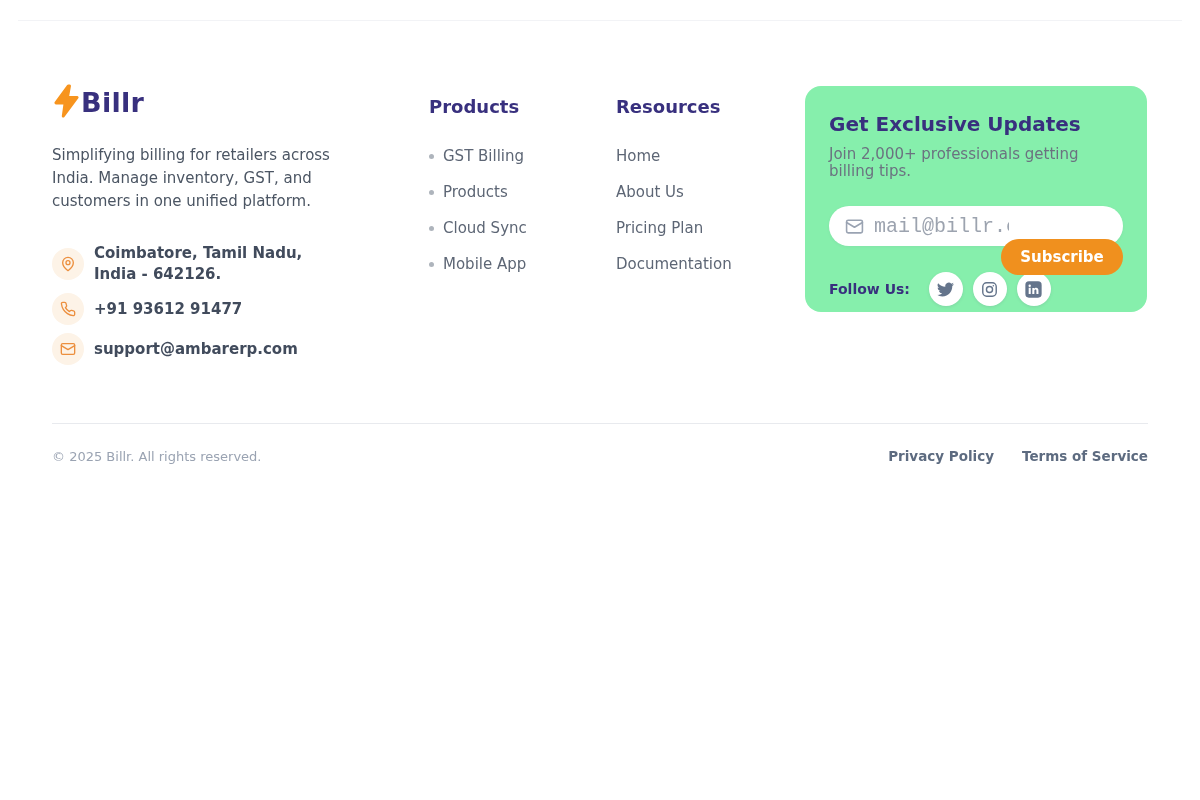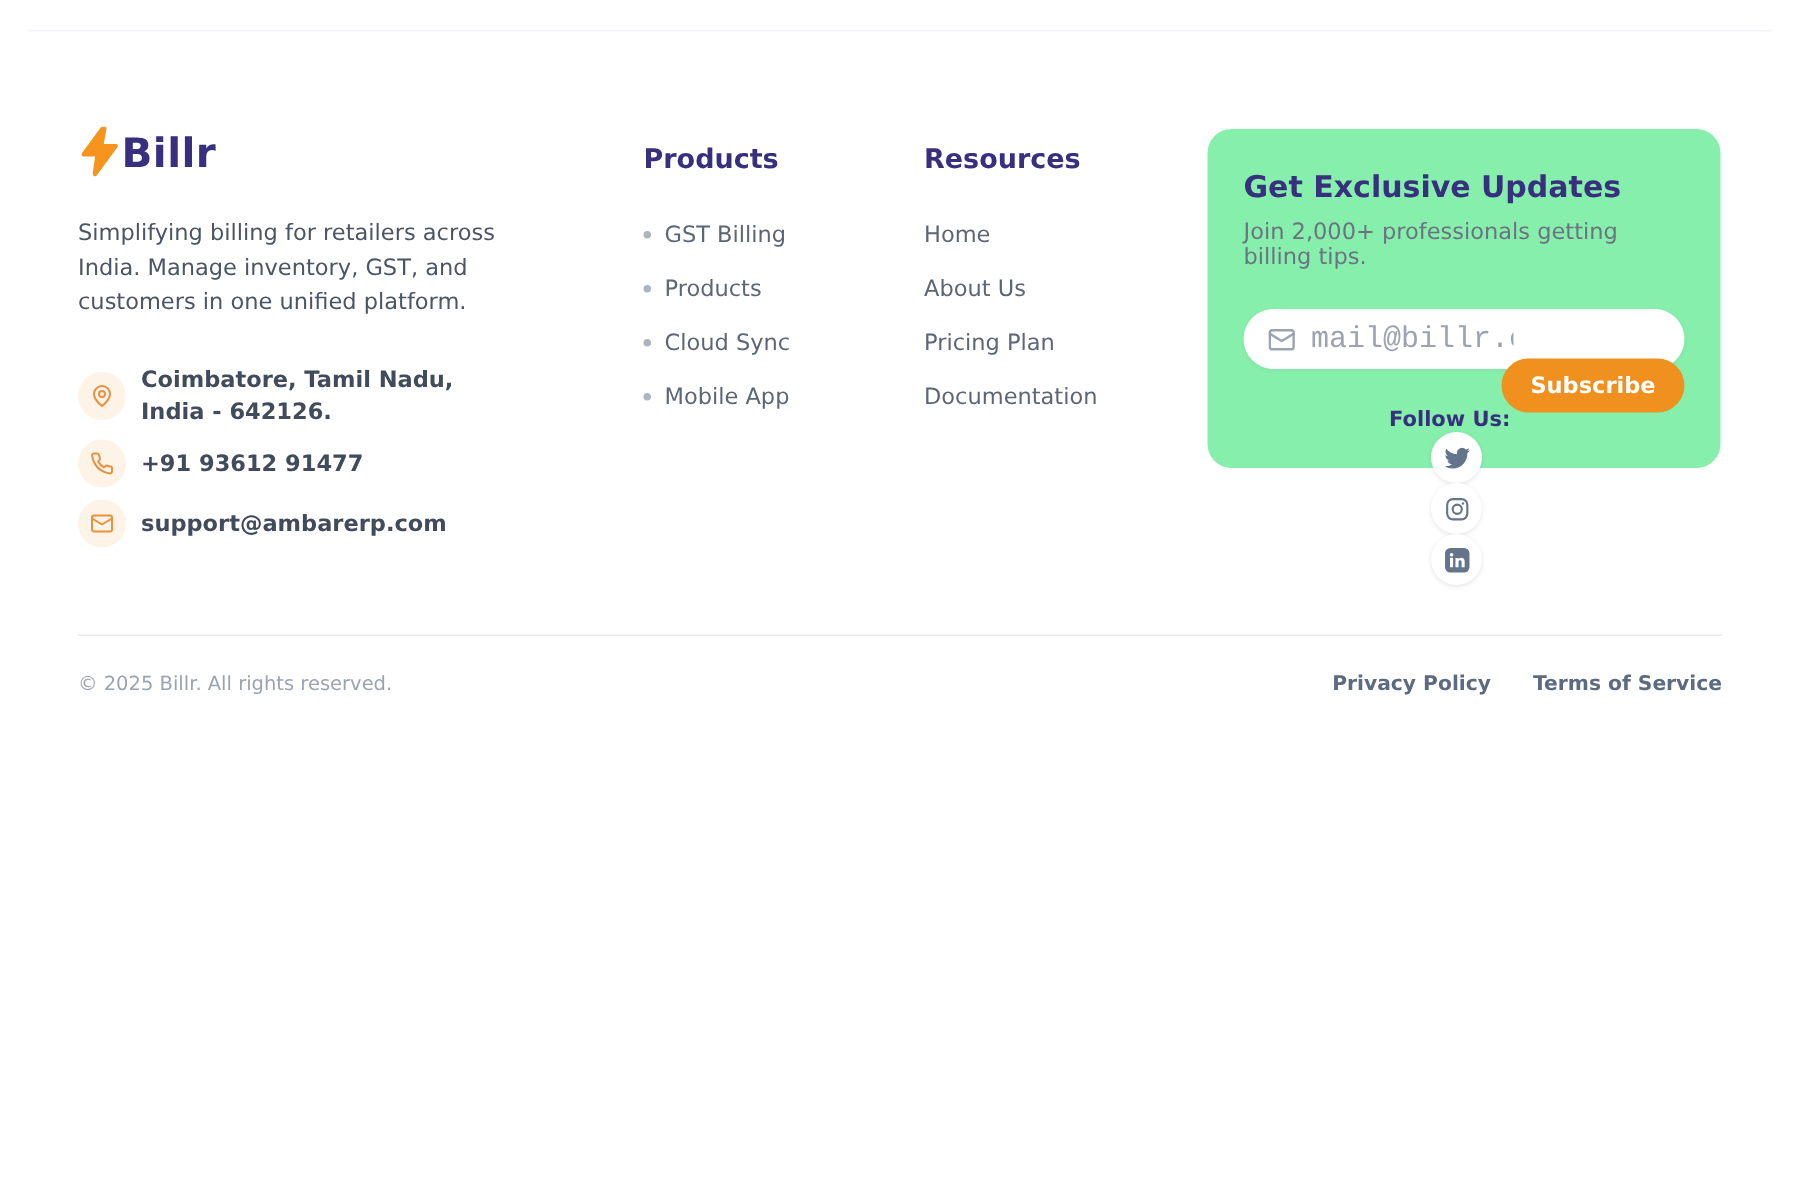--- a/index.html
+++ b/index.html
@@ -84,21 +84,21 @@
     position: absolute; right: 0; top: 0;
     height: 36px; width: 122px;
     border: none; border-radius: 20px;
     background: #f0901e;
     color: #ffffff;
     font-family: "DejaVu Sans", "Liberation Sans", sans-serif;
     font-size: 15px; font-weight: bold;
     cursor: pointer;
     margin-top: 33px;
   }
-  .follow-row { margin-top: 26px; display: flex; align-items: center; flex-direction: column; }
+  .follow-row { margin-top: 26px; display: flex; align-items: center; }
   .follow-label { font-size: 14px; font-weight: bold; color: #38307e; margin-right: 19px; }
   .social-circle {
     width: 34px; height: 34px;
     border-radius: 50%;
     background: #ffffff;
     box-shadow: 0 1px 3px rgba(100,110,130,0.18);
     display: flex; align-items: center; justify-content: center;
     margin-right: 10px;
     cursor: pointer;
   }

